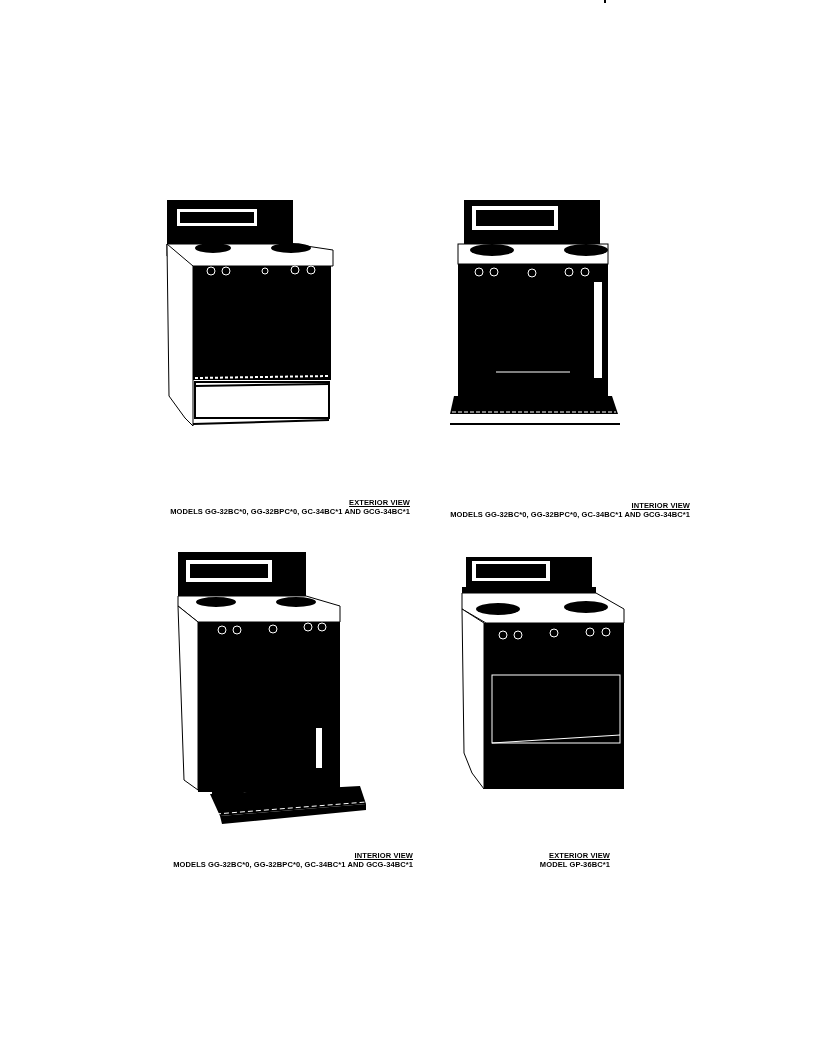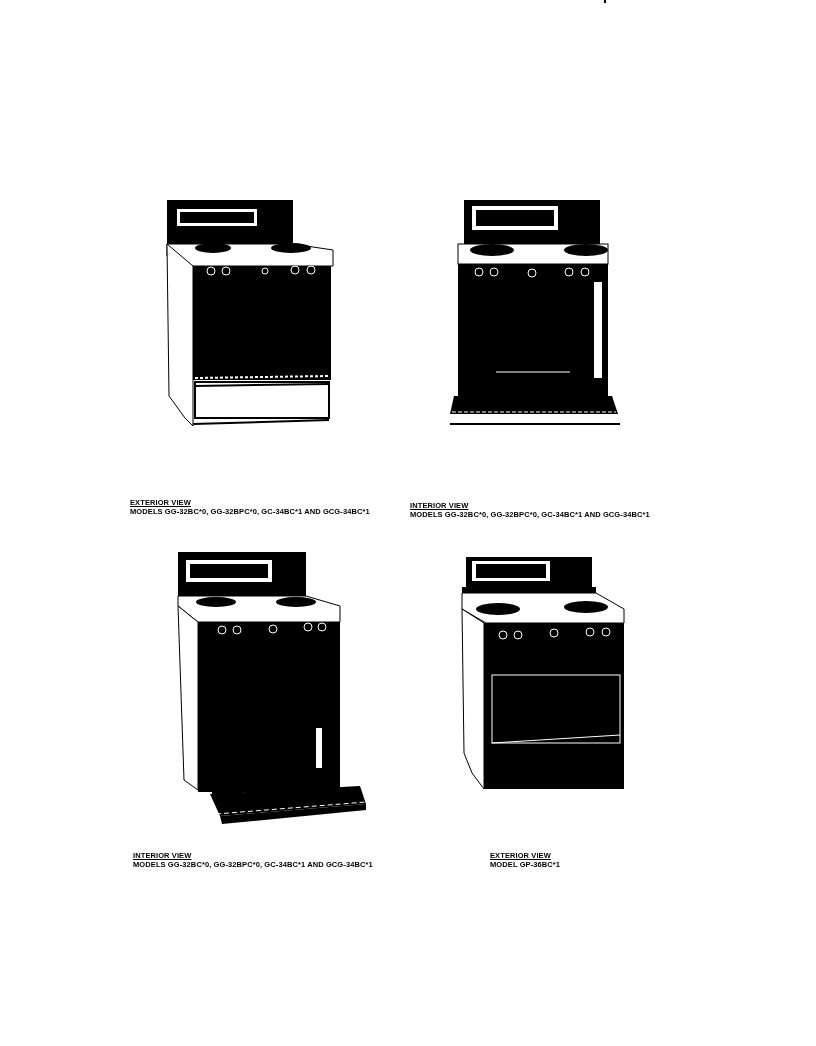--- a/index.html
+++ b/index.html
@@ -1,18 +1,18 @@
 <!DOCTYPE html>
 <html><head>
 <meta charset="utf-8">
 <style>
   html, body { margin:0; padding:0; background:#fff; }
   body { width:816px; height:1046px; position:relative; overflow:hidden; font-family:"Liberation Sans", sans-serif; color:#000; }
   .fig { position:absolute; }
-  .caption { position:absolute; text-align:left; font-family:"Liberation Sans", sans-serif; font-weight:bold; font-size:7.5px; line-height:9px; letter-spacing:0.1px; }
+  .caption { position:absolute; text-align:right; font-family:"Liberation Sans", sans-serif; font-weight:bold; font-size:7.5px; line-height:9px; letter-spacing:0.1px; }
   .caption .t { display:block; text-decoration:underline; }
   .caption .m { display:block; white-space:nowrap; }
   .dot { position:absolute; left:604px; top:0; width:2px; height:3px; background:#000; }
 </style>
 </head>
 <body>
 
 <div class="dot"></div>
 
 <svg class="fig" style="left:165px;top:196px" width="170" height="232" viewBox="0 0 170 232">

